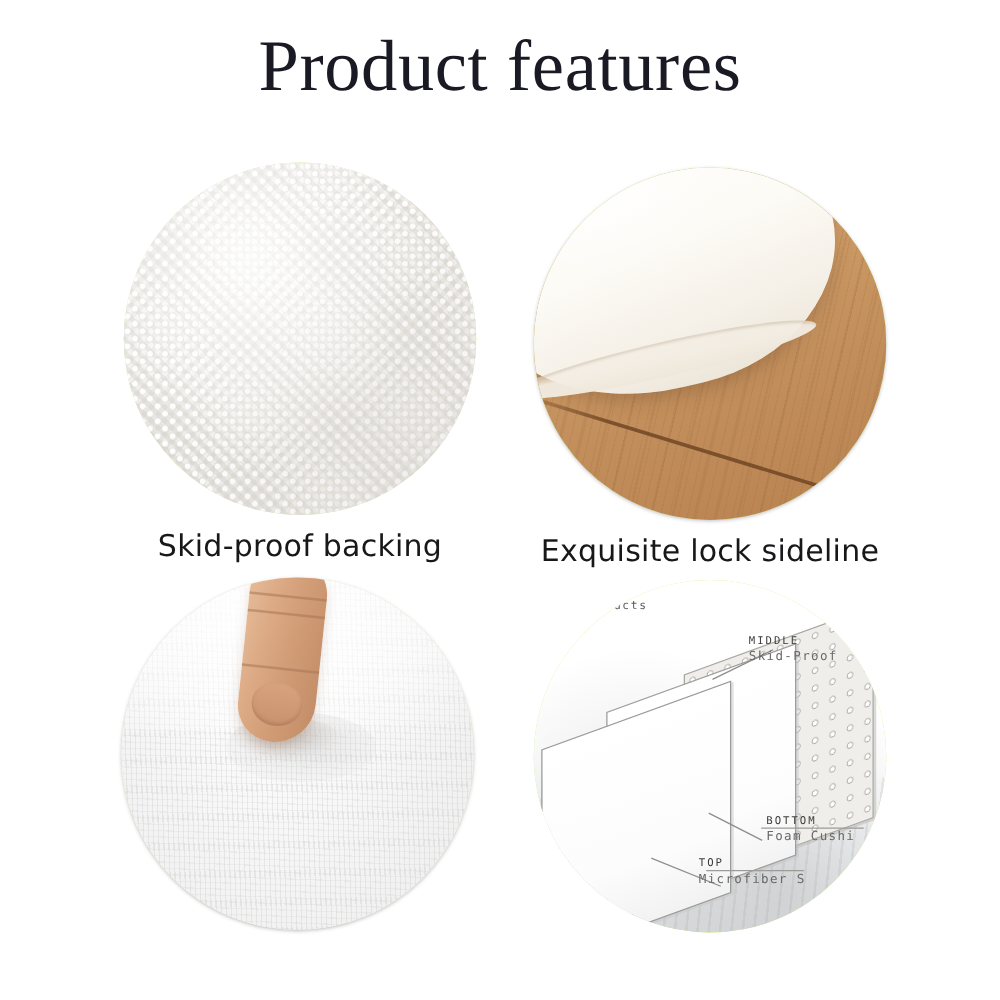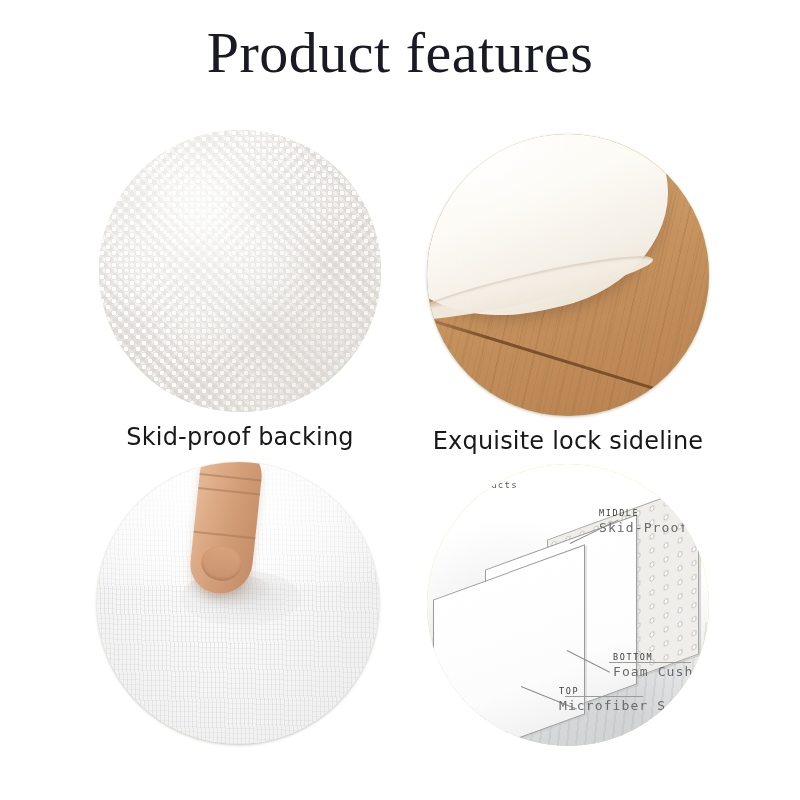--- a/index.html
+++ b/index.html
@@ -316,21 +316,21 @@
     white-space: nowrap;
   }
   .lbl .lbl-head {
     display: block;
     font-size: 8.5px;
     letter-spacing: 1.6px;
     color: #3d3d3d;
   }
   .lbl .lbl-sub {
     display: block;
-    font-size: 13px;
+    font-size: 10px;
     letter-spacing: 1.1px;
     color: #6a6a6a;
     margin-top: 2px;
   }
   .lbl-bottom { left: 172px; top: 44px;  text-align: left; }
   .lbl-middle { left: 186px; top: 188px; text-align: left; }
   .lbl-top    { left: 132px; top: 222px; text-align: left; }
 
   .lbl-underline {
     position: absolute;

